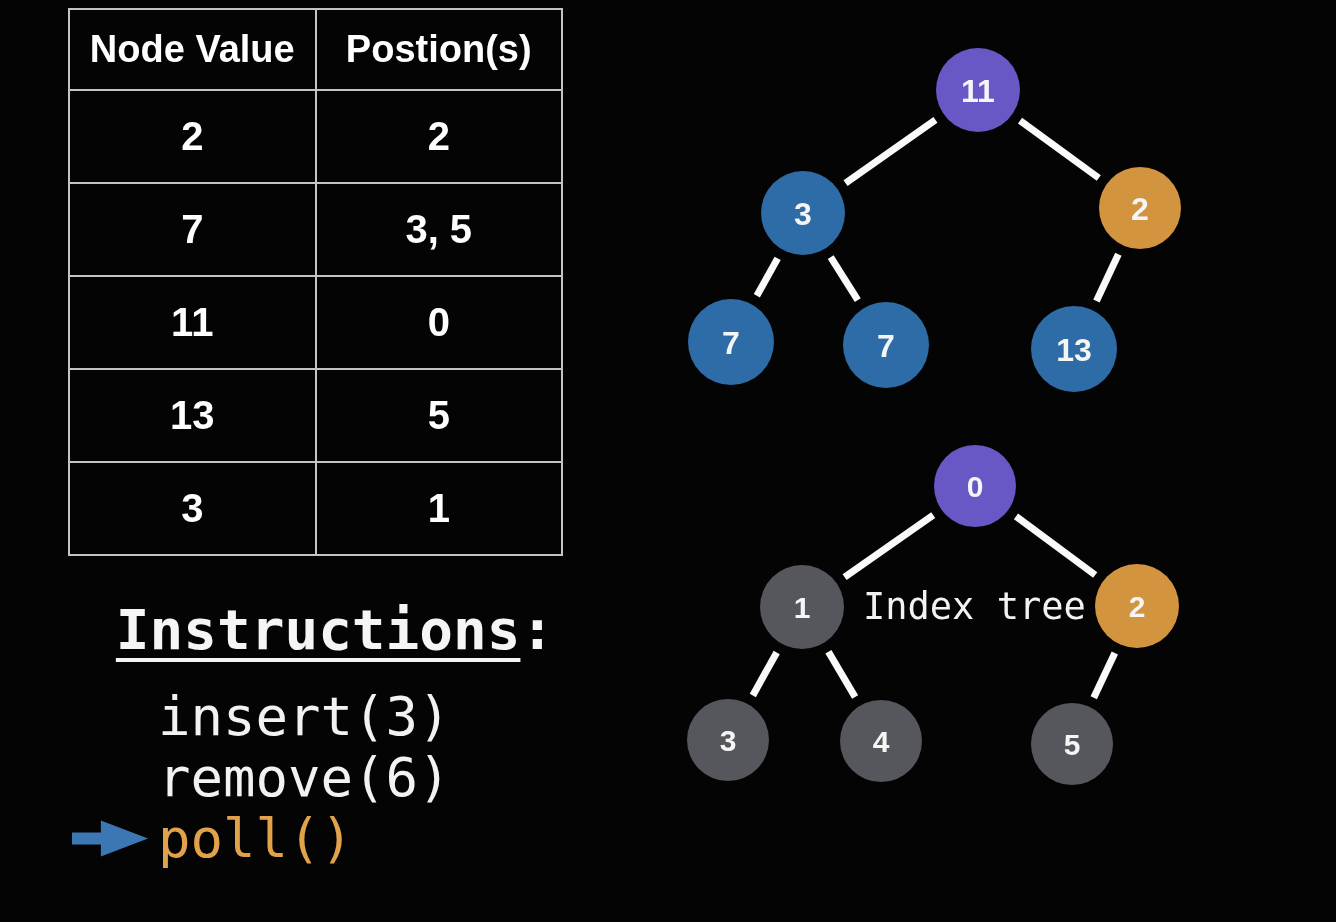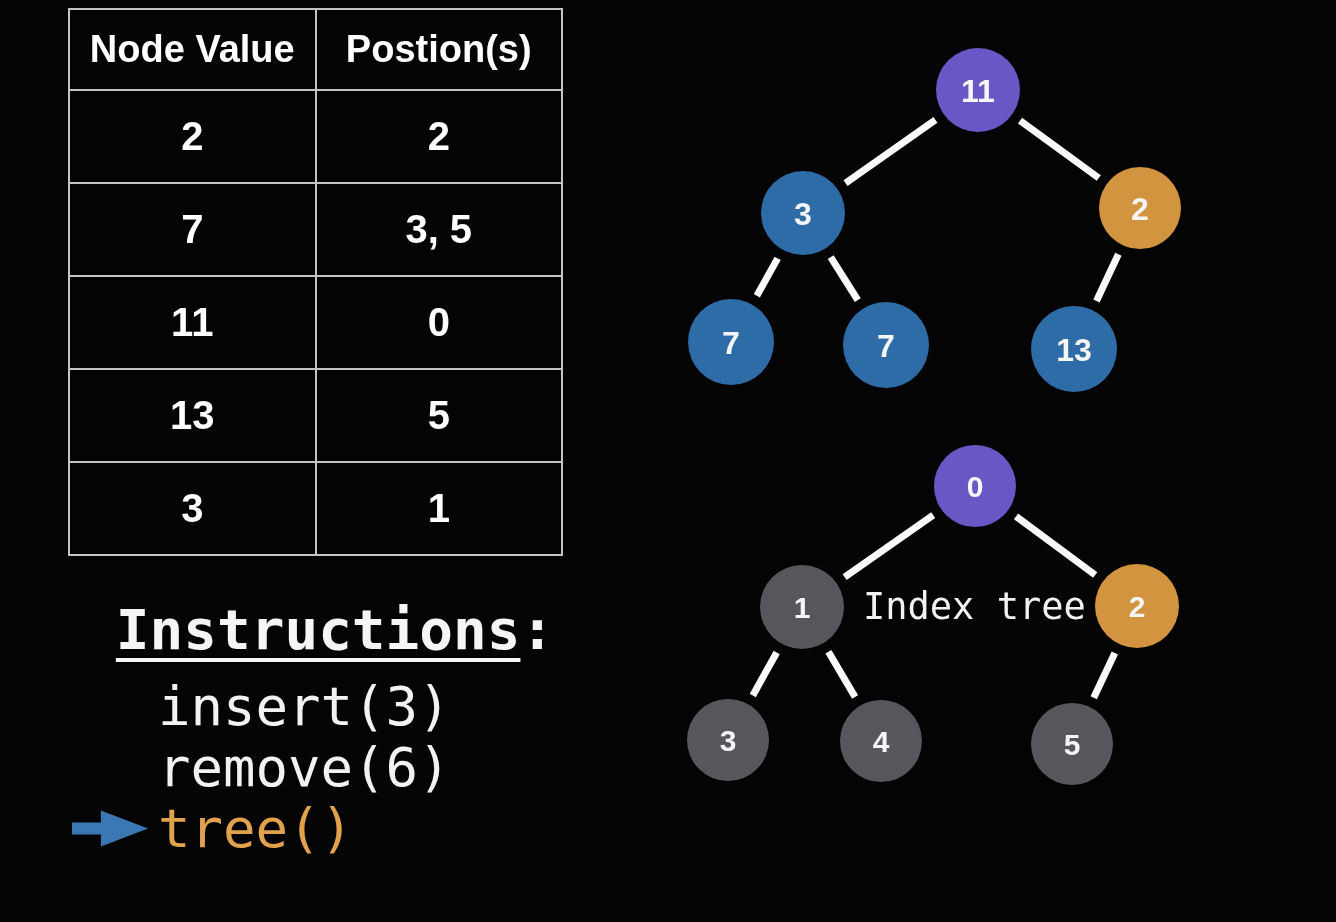--- a/index.html
+++ b/index.html
@@ -33,21 +33,21 @@
     font-weight:bold; font-size:56px; line-height:64px;
     color:var(--text-primary,#f5f5f5);
     white-space:nowrap;
   }
   .instr-title .underlined {
     text-decoration:underline;
     text-decoration-thickness:4px;
     text-underline-offset:9px;
     margin-left:36px;
   }
-  .instr-list { margin-top:14px; }
+  .instr-list { margin-top:24px; }
   .instr-line { display:flex; align-items:center; height:61px; }
   .arrow-slot { width:96px; display:flex; align-items:center; }
   .arrow-icon {
     width:76px; height:40px; margin-left:10px;
     background:var(--arrow-blue,#3b77b3);
     clip-path:polygon(0 35%, 38% 35%, 38% 5%, 100% 50%, 38% 95%, 38% 65%, 0 65%);
     visibility:hidden;
   }
   .instr-line.active .arrow-icon { visibility:visible; }
   .instr-text {
@@ -116,21 +116,21 @@
         <div class="instr-line">
           <div class="arrow-slot">
             <div class="arrow-icon"></div>
           </div>
           <span class="instr-text">remove(6)</span>
         </div>
         <div class="instr-line active">
           <div class="arrow-slot">
             <div class="arrow-icon"></div>
           </div>
-          <span class="instr-text">tree()</span>
+          <span class="instr-text">poll()</span>
         </div>
       </div>
   </div>
 
   <svg class="trees" width="1336" height="922" viewBox="0 0 1336 922">
       <line x1="935.4571227759532" y1="119.90156513461582" x2="845.5428772240468" y2="183.09843486538418" class="tree-edge"></line>
       <line x1="1020.031825652187" y1="120.6157742404819" x2="1098.776478687278" y2="177.97299064875813" class="tree-edge"></line>
       <line x1="777.6569597182648" y1="258.40628050477545" x2="756.8304064409992" y2="295.7205217932096" class="tree-edge"></line>
       <line x1="830.6797498508126" y1="257.02080699165384" x2="857.7879472674409" y2="300.13263902773747" class="tree-edge"></line>
       <line x1="1118.37905459152" y1="254.19020155448035" x2="1096.4688256205775" y2="300.9984179924028" class="tree-edge"></line>

